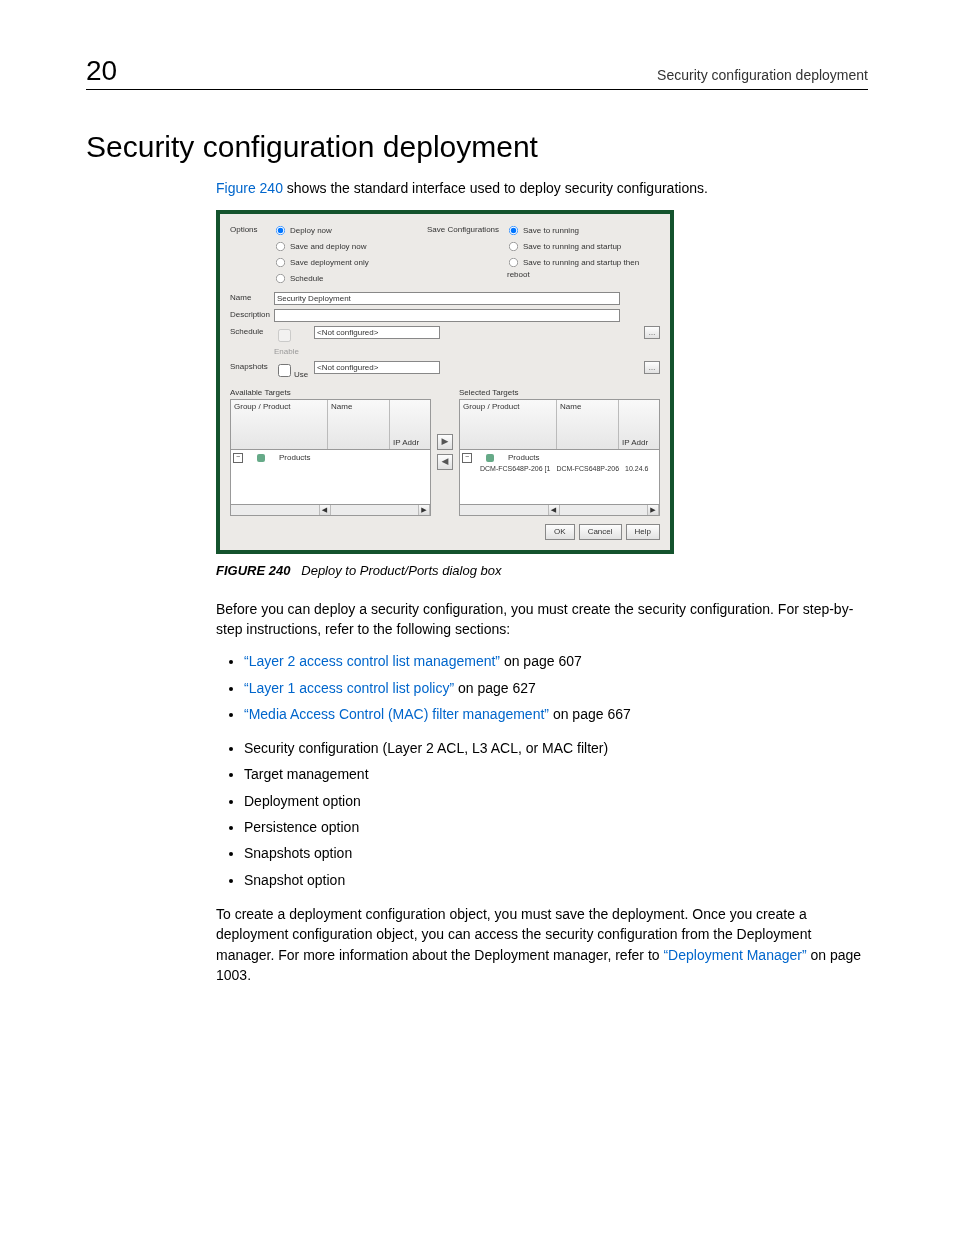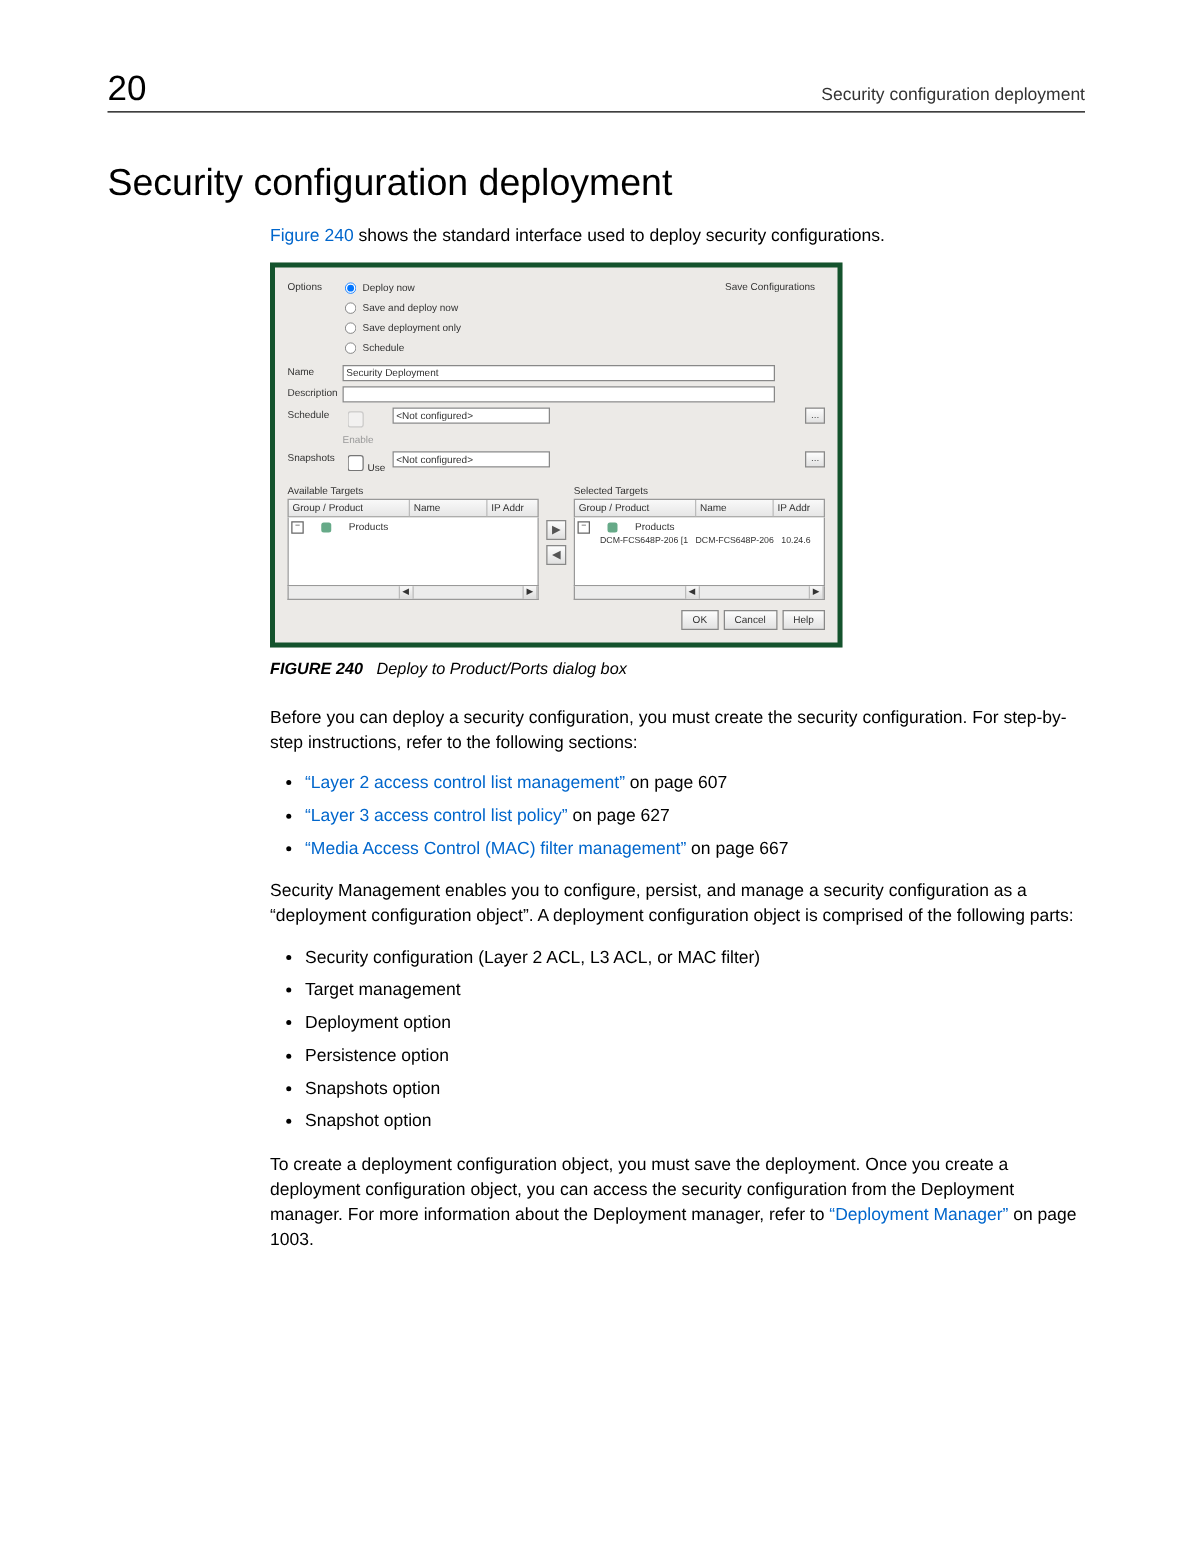--- a/index.html
+++ b/index.html
@@ -93,21 +93,21 @@
   .th-row {
     display: flex;
     background: linear-gradient(#f9f9f9,#e6e6e6);
     border: 1px solid #999;
     font-size: 8px;
   }
   .th-row span { padding: 1px 3px; border-right: 1px solid #bbb; }
   .th-row span:last-child { border-right: none; text-align: left; }
   .th-gp { width: 90px; }
   .th-name { flex: 1; }
-  .th-ip { width: 34px; }
+  .th-ip { width: 34px; margin-top: 36px; }
   .list-body {
     border: 1px solid #999;
     border-top: none;
     background: #fff;
     height: 50px;
     padding: 2px;
     overflow: hidden;
   }
   .tree-node { display: flex; align-items: center; gap: 14px; }
   .tree-toggle { width: 8px; height: 8px; border: 1px solid #666; line-height: 6px; font-size: 7px; text-align: center; }
@@ -167,20 +167,25 @@
 
       <div class="dlg-row">
         <div class="dlg-label">Options</div>
         <div class="dlg-col radio-col">
           <label><input type="radio" checked="" style=""><span>Deploy now</span></label>
           <label><input type="radio" style=""><span>Save and deploy now</span></label>
           <label><input type="radio" style=""><span>Save deployment only</span></label>
           <label><input type="radio" style=""><span>Schedule</span></label>
         </div>
         <div class="dlg-label" style="width:80px">Save Configurations</div>
+        <div class="dlg-col radio-col">
+          <label><input type="radio" checked="" style=""><span>Save to running</span></label>
+          <label><input type="radio" style=""><span>Save to running and startup</span></label>
+          <label><input type="radio" style=""><span>Save to running and startup then reboot</span></label>
+        </div>
       </div>
 
       <div class="dlg-row">
         <div class="dlg-label">Name</div>
         <span class="txtbox wide">Security Deployment</span>
       </div>
       <div class="dlg-row">
         <div class="dlg-label">Description</div>
         <span class="txtbox wide"></span>
       </div>
@@ -263,25 +268,24 @@
     </div>
 
     <div class="fig-caption">
       <span class="fig-label">FIGURE 240</span>&nbsp;&nbsp;&nbsp;<span>Deploy to Product/Ports dialog box</span>
     </div>
 
     <p>Before you can deploy a security configuration, you must create the security configuration. For step-by-step instructions, refer to the following sections:</p>
 
     <ul class="bullets">
       <li><span class="link">“Layer 2 access control list management”</span><span> on page 607</span></li>
-      <li><span class="link">“Layer 3 access control list policy”</span><span> on page 627</span></li>
+      <li><span class="link">“Layer 1 access control list policy”</span><span> on page 627</span></li>
       <li><span class="link">“Media Access Control (MAC) filter management”</span><span> on page 667</span></li>
     </ul>
 
-    <p>Security Management enables you to configure, persist, and manage a security configuration as a “deployment configuration object”. A deployment configuration object is comprised of the following parts:</p>
 
     <ul class="bullets">
       <li>Security configuration (Layer 2 ACL, L3 ACL, or MAC filter)</li>
       <li>Target management</li>
       <li>Deployment option</li>
       <li>Persistence option</li>
       <li>Snapshots option</li>
       <li>Snapshot option</li>
     </ul>
 

